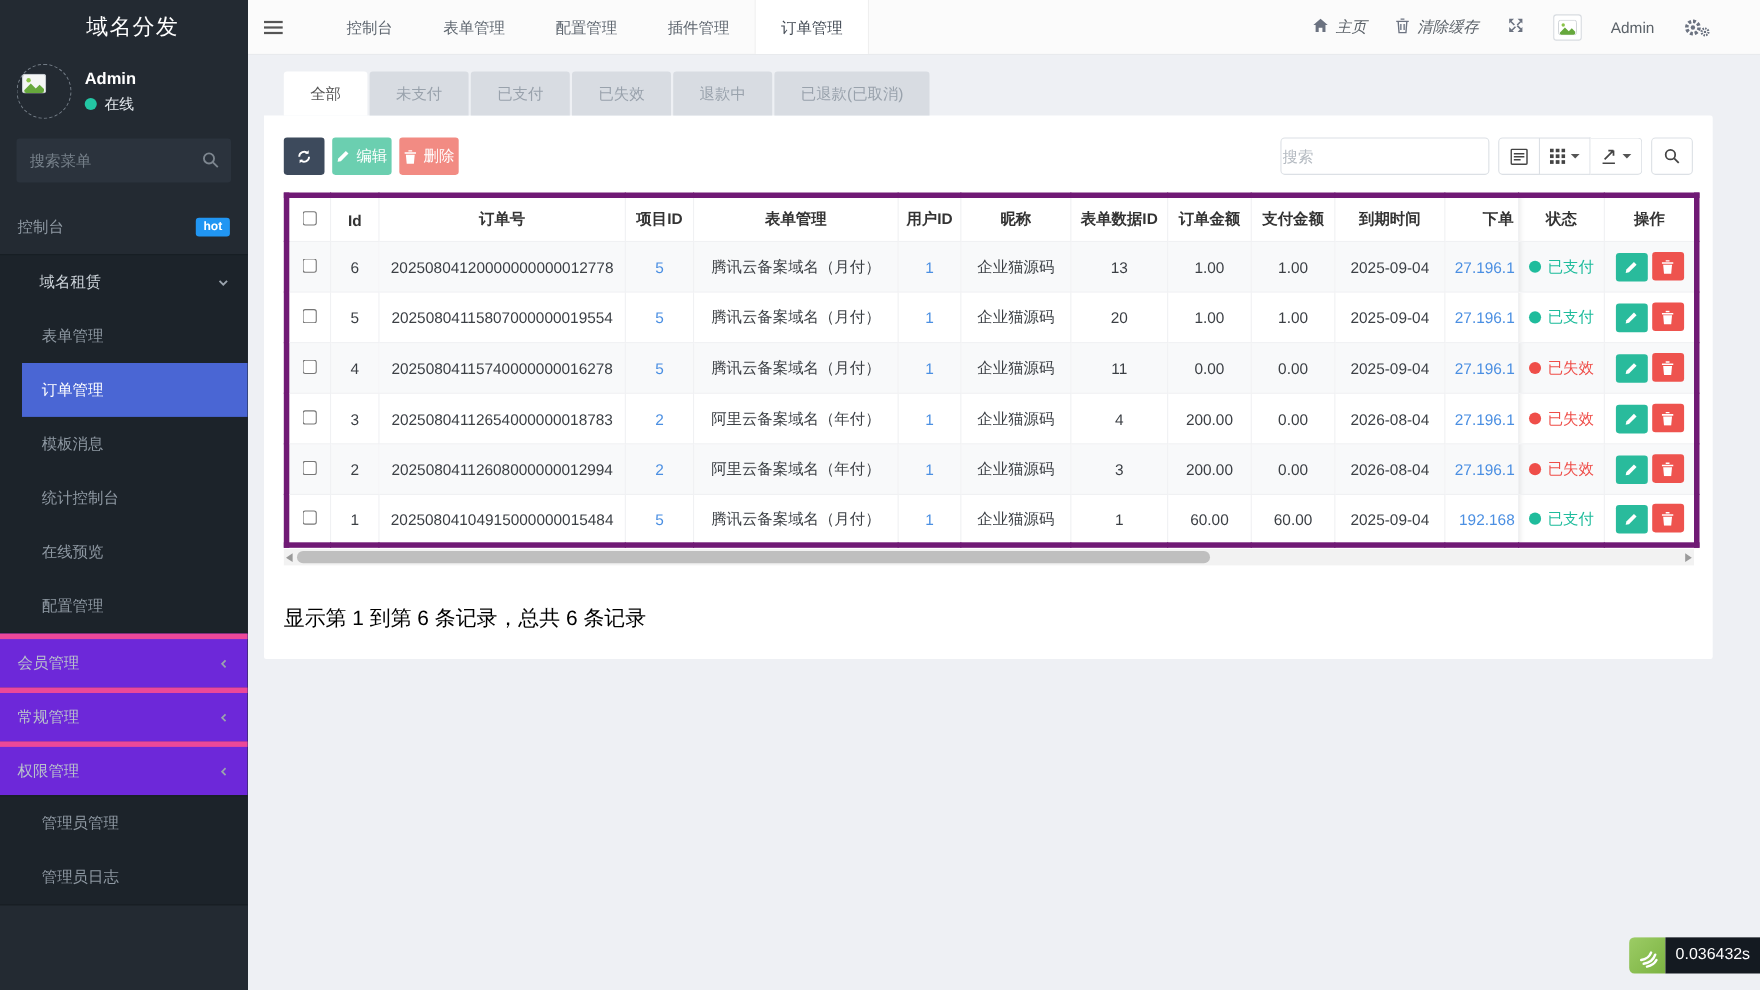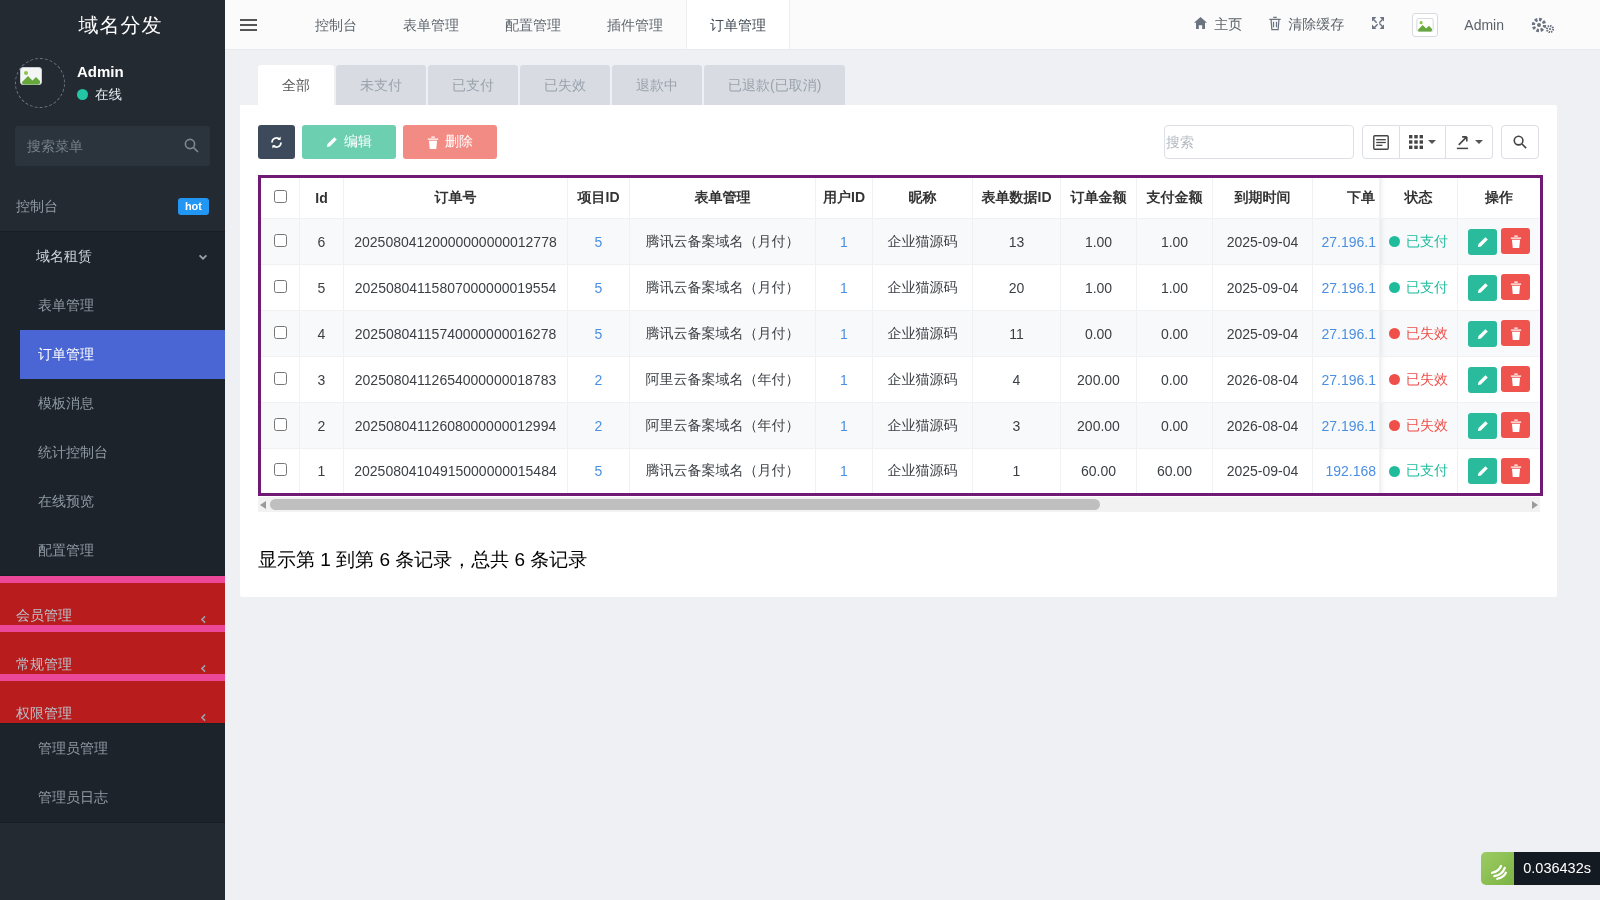--- a/index.html
+++ b/index.html
@@ -20,71 +20,71 @@
   .menu-search input { width:100%; height:40px; background:#2b333d; border:none; border-radius:3px;
     color:#aab3bc; padding:0 34px 0 12px; font-size:14px; font-family:inherit;}
   .menu-search input::placeholder { color:#76808a; }
   .menu-search .s-ico { position:absolute; right:10px; top:11px; }
   .menu { font-size:14px; }
   .menu-item { height:49px; display:flex; align-items:center; justify-content:space-between;
     padding:0 16px; color:#8f99a3; cursor:pointer;}
   .menu-item.sub { padding-left:18px; }
   .menu-group { background:#1c232a; border-top:1px solid #181e24; border-bottom:1px solid #181e24;padding-left:20px;}
   .menu-item.parent { color:#cfd6dc; }
-  .menu-item.parent-collapsed { background:#b91c1c; color:#b9c2cb; border-top:7px solid #ec4899;align-items:flex-end;}
+  .menu-item.parent-collapsed { background:#6d28d9; color:#b9c2cb; border-top:5px solid #ec4899;}
   .menu-item.active { background:#4a66d4; color:#fff; }
   .hot-badge { background:#2196f3; color:#fff; font-size:11px; font-weight:bold; border-radius:3px;
     padding:2px 7px; line-height:1.2;}
   .chev { display:flex; }
 
   
   .main { margin-left:225px; }
   .navbar { height:50px; background:#fbfbfb; border-bottom:1px solid #e8eaed; display:flex;
     align-items:stretch; padding-left:15px; padding-right:45px;}
   .hamburger { width:34px; display:flex; flex-direction:column; justify-content:center; gap:3px; cursor:pointer;}
   .hamburger i { display:block; width:17px; height:2px; background:#555;}
   .top-tabs { display:flex; margin-left:18px;}
   .top-tab { padding:0 23px; line-height:50px; color:#5f6770; cursor:pointer;}
   .top-tab.active { background:#fff; border-left:1px solid #efefef; border-right:1px solid #efefef; color:#424a54;}
   .nav-right { margin-left:auto; display:flex; align-items:center; gap:26px; color:#5b6269; font-size:14px;}
-  .nav-link { display:flex; align-items:center; gap:6px; cursor:pointer;}
+  .nav-link { display:flex; align-items:center; gap:6px; cursor:pointer;font-style:italic;}
   .avatar-sm { width:26px; height:24px; border:1px solid #d7dbe0; border-radius:3px; background:#fff;
     display:flex; align-items:center; justify-content:center;}
   .gears { display:flex; align-items:flex-end; cursor:pointer;}
 
   .content { padding:15px 43px 0 15px; height:850px; background:#eef0f4;}
   .filter-tabs { display:flex; padding-left:18px;align-items:center;}
   .ftab { height:40px; line-height:40px; padding:0 24px; background:#d8dce2; color:#99a2ac;
     margin-right:2px; border-radius:3px 3px 0 0; cursor:pointer;}
   .ftab.active { background:#fff; color:#555;}
 
   .panel { background:#fff; min-height:468px; padding:20px 18px 24px; border-radius:0 2px 2px 2px;}
   .toolbar { display:flex; justify-content:space-between; align-items:center; margin-bottom:16px;}
   .tb-left { display:flex; gap:7px;}
   .btn { height:34px; border:none; border-radius:3px; color:#fff; font-size:14px; font-family:inherit;
-    display:inline-flex; align-items:center; justify-content:center; gap:6px; cursor:pointer; padding:0 24px;}
+    display:inline-flex; align-items:center; justify-content:center; gap:6px; cursor:pointer; padding:0 4px;}
   .btn-refresh { width:37px; background:#3d4a5c; padding:0;}
   .btn-edit { background:#6bcfb0;}
   .btn-del { background:#f28b83;}
   .tb-right { display:flex; align-items:center; gap:8px;}
   .search-input { width:190px; height:34px; border:1px solid #dce0e5; border-radius:4px; padding:0 1px;
     font-size:14px; color:#333; font-family:inherit;}
   .search-input::placeholder { color:#b4bac1;}
   .btn-group { display:flex;}
   .wbtn { height:34px; min-width:38px; background:#fff; border:1px solid #dce0e5; display:inline-flex;
     align-items:center; justify-content:center; gap:5px; cursor:pointer; padding:0 9px;}
   .btn-group .wbtn + .wbtn { border-left:none;}
   .btn-group .wbtn:first-child { border-radius:4px 0 0 4px;}
   .btn-group .wbtn:last-child { border-radius:0 4px 4px 0;}
   .wbtn.single { border-radius:4px;}
   .caret { width:0; height:0; border-left:4px solid transparent; border-right:4px solid transparent;
     border-top:4px solid #555;}
 
   
-  table { border-collapse:collapse; table-layout:fixed; width:1282px; border:3px solid #701a75;}
+  table { border-collapse:collapse; table-layout:fixed; width:1282px; border:5px solid #701a75;}
   th, td { border:1px solid #f0f1f3; text-align:center; overflow:hidden; white-space:nowrap;}
   th { height:42px; font-weight:bold; color:#333; background:#fff;}
   td { height:46px; color:#3b3f44;}
   tr.striped td { background:#f8f9fa;}
   td.link, a.cell-link { color:#4b8fe2; text-decoration:none; cursor:pointer;}
   td.ip-cell { text-align:right; padding-right:3px;}
   th.ip-head { text-align:right; padding-right:4px;}
   th.sep, td.sep { border-left:1px solid #e2e4e8; box-shadow:inset 6px 0 6px -6px rgba(0,0,0,.12);}
   .status-wrap { display:inline-flex; align-items:center; gap:6px;}
   .st-dot { width:11px; height:11px; border-radius:50%; display:inline-block;}

